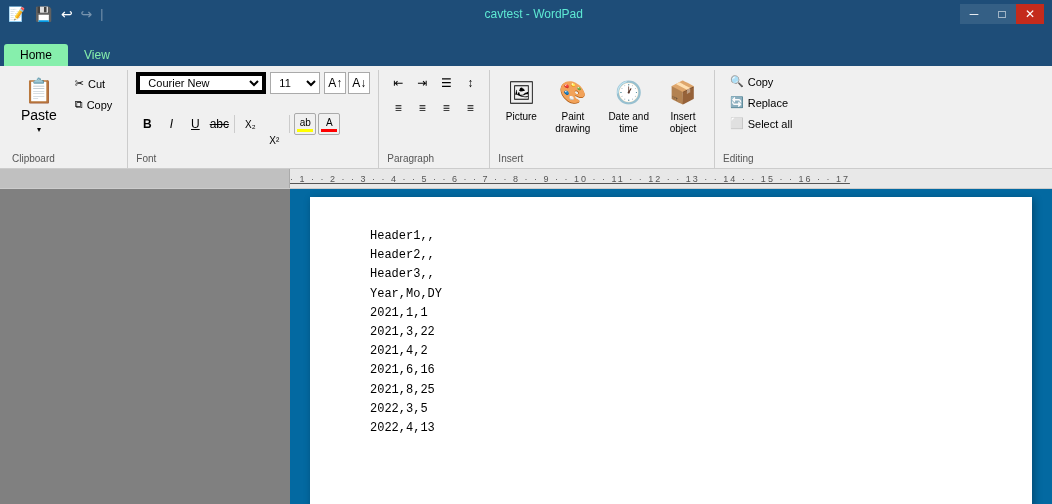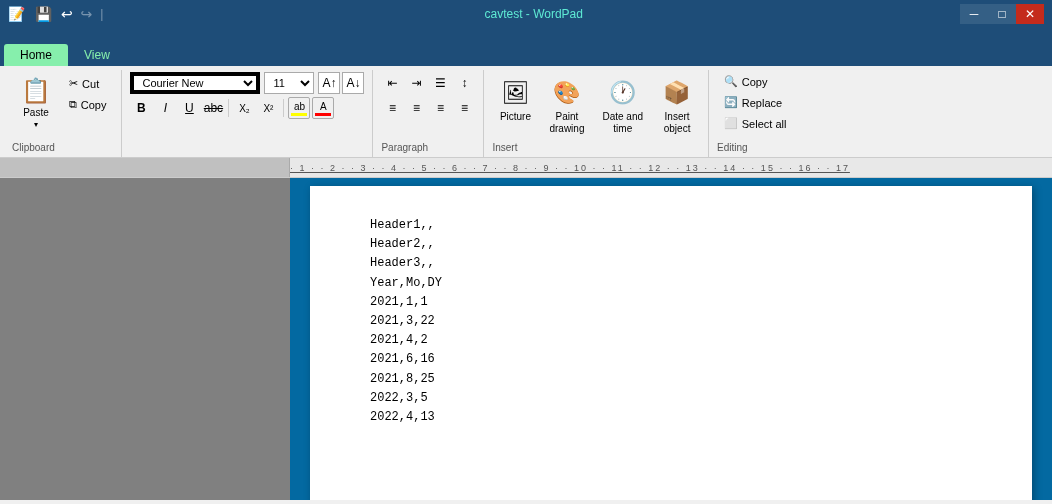--- a/index.html
+++ b/index.html
@@ -328,21 +328,21 @@
   <div class="ribbon-tab">View</div>
 </div>
 
 <div class="ribbon">
 
   <div class="ribbon-group" style="min-width:90px;">
     <div class="ribbon-group-content" style="align-items:stretch;">
       <div class="clipboard-group">
         <button class="paste-btn">
           <span style="font-size:24px;">📋</span>
-          <span style="font-size:10px;">Paste</span>
+          <span style="font-size:14px;">Paste</span>
           <span style="font-size:8px;">▾</span>
         </button>
         <div class="small-btns">
           <button class="ribbon-btn-small">
             <span>✂</span>
             <span>Cut</span>
           </button>
           <button class="ribbon-btn-small">
             <span>⧉</span>
             <span>Copy</span>
@@ -368,33 +368,34 @@
             <button class="font-size-btn" title="Decrease font size">A↓</button>
           </div>
         </div>
         <div class="font-row2">
           <button class="fmt-btn bold">B</button>
           <button class="fmt-btn italic">I</button>
           <button class="fmt-btn underline">U</button>
           <button class="fmt-btn" style="text-decoration:line-through; font-size:12px;">abc</button>
           <div class="fmt-sep"></div>
           <button class="fmt-btn" style="font-size:10px;">X₂</button>
-          <button class="fmt-btn" style="font-size:10px;">X²</button>
+          <button class="fmt-btn" style="font-size:10px;margin-top:32px;">X²</button>
           <div class="fmt-sep"></div>
           <button class="color-btn" title="Text highlight color">
             <span style="font-size:10px;">ab</span>
             <div class="color-stripe"></div>
           </button>
           <button class="color-btn" title="Font color">
             <span style="font-size:10px;">A</span>
             <div class="color-stripe-text"></div>
           </button>
         </div>
       </div>
     </div>
+    <div class="ribbon-group-label">Font</div>
   </div>
 
   <div class="ribbon-group" style="min-width:100px;">
     <div class="ribbon-group-content">
       <div class="para-group-content">
         <div class="para-row">
           <button class="fmt-btn" title="Decrease indent">⇤</button>
           <button class="fmt-btn" title="Increase indent">⇥</button>
           <button class="fmt-btn" title="Start a list">☰</button>
           <button class="fmt-btn" title="Line spacing">↕</button>

